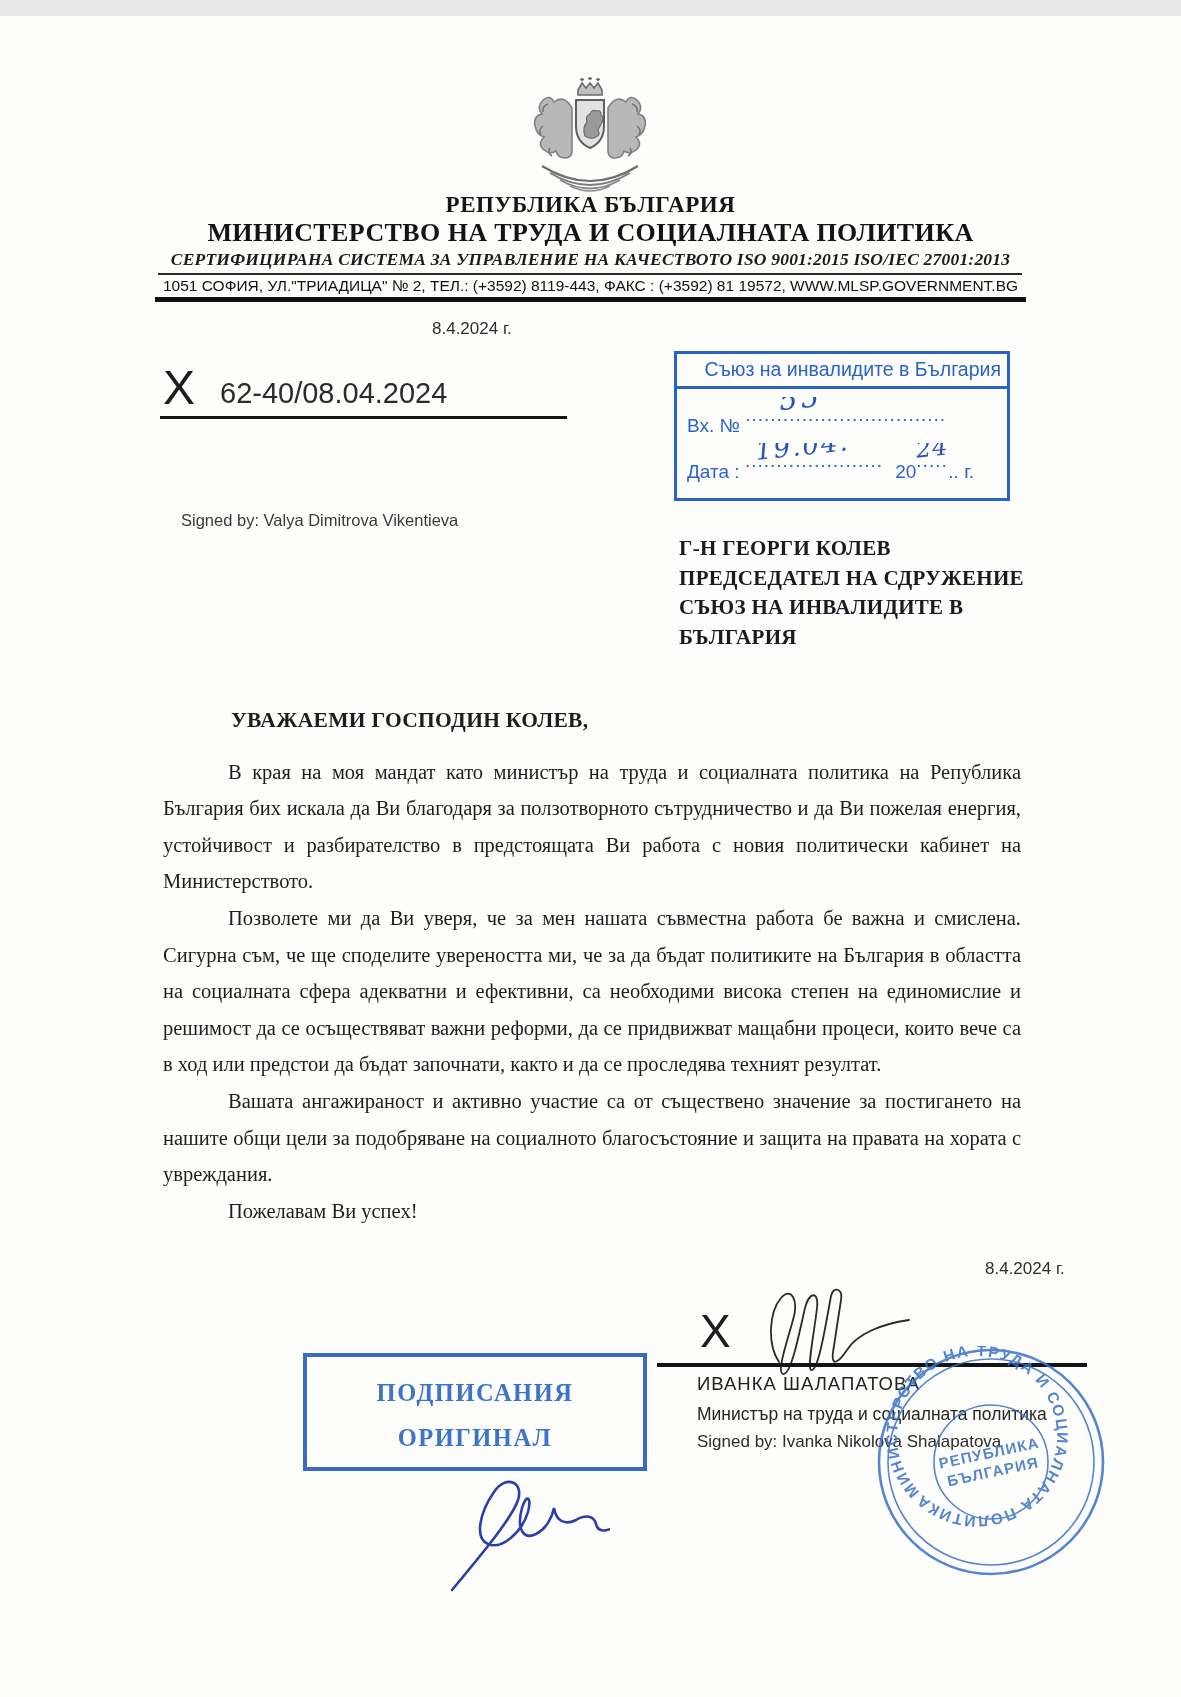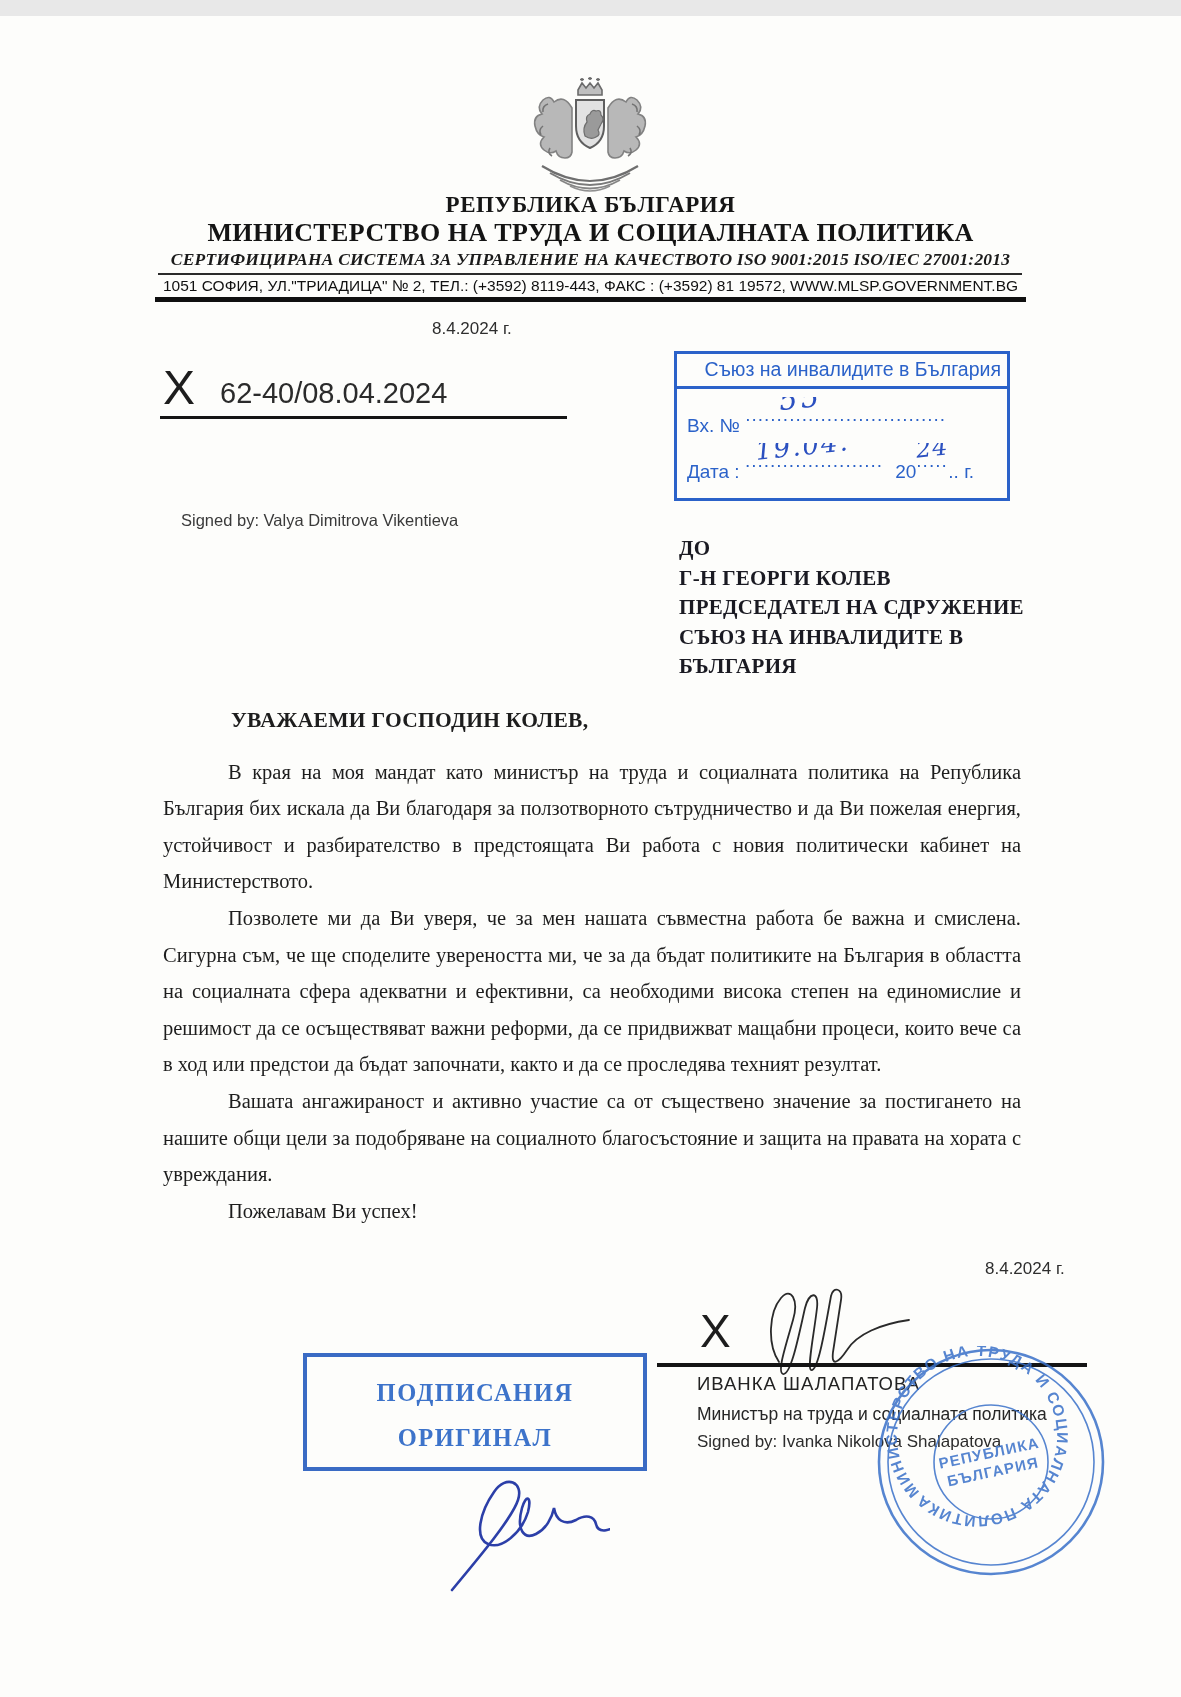--- a/index.html
+++ b/index.html
@@ -120,21 +120,20 @@
         <span class="dots" style="width:145px">
           <span>......................</span>
           <span class="hand hand-date">19.04.</span>
         </span>
         <span>20</span><span class="dots" style="width:32px"><span>.....</span><span class="hand hand-year">24</span></span><span>.. г.</span>
       </div>
     </div>
   </div>
 
   <div class="abs recipient">
-    <div>ДО</div>
     <div>Г-Н ГЕОРГИ КОЛЕВ</div>
     <div>ПРЕДСЕДАТЕЛ НА СДРУЖЕНИЕ</div>
     <div>СЪЮЗ НА ИНВАЛИДИТЕ В</div>
     <div>БЪЛГАРИЯ</div>
   </div>
 
   <div class="abs body">
     <div class="salut">УВАЖАЕМИ ГОСПОДИН КОЛЕВ,</div>
     <p>В края на моя мандат като министър на труда и социалната политика на Република България бих искала да Ви благодаря за ползотворното сътрудничество и да Ви пожелая енергия, устойчивост и разбирателство в предстоящата Ви работа с новия политически кабинет на Министерството.</p>
     <p>Позволете ми да Ви уверя, че за мен нашата съвместна работа бе важна и смислена. Сигурна съм, че ще споделите увереността ми, че за да бъдат политиките на България в областта на социалната сфера адекватни и ефективни, са необходими висока степен на единомислие и решимост да се осъществяват важни реформи, да се придвижват мащабни процеси, които вече са в ход или предстои да бъдат започнати, както и да се проследява техният резултат.</p>

